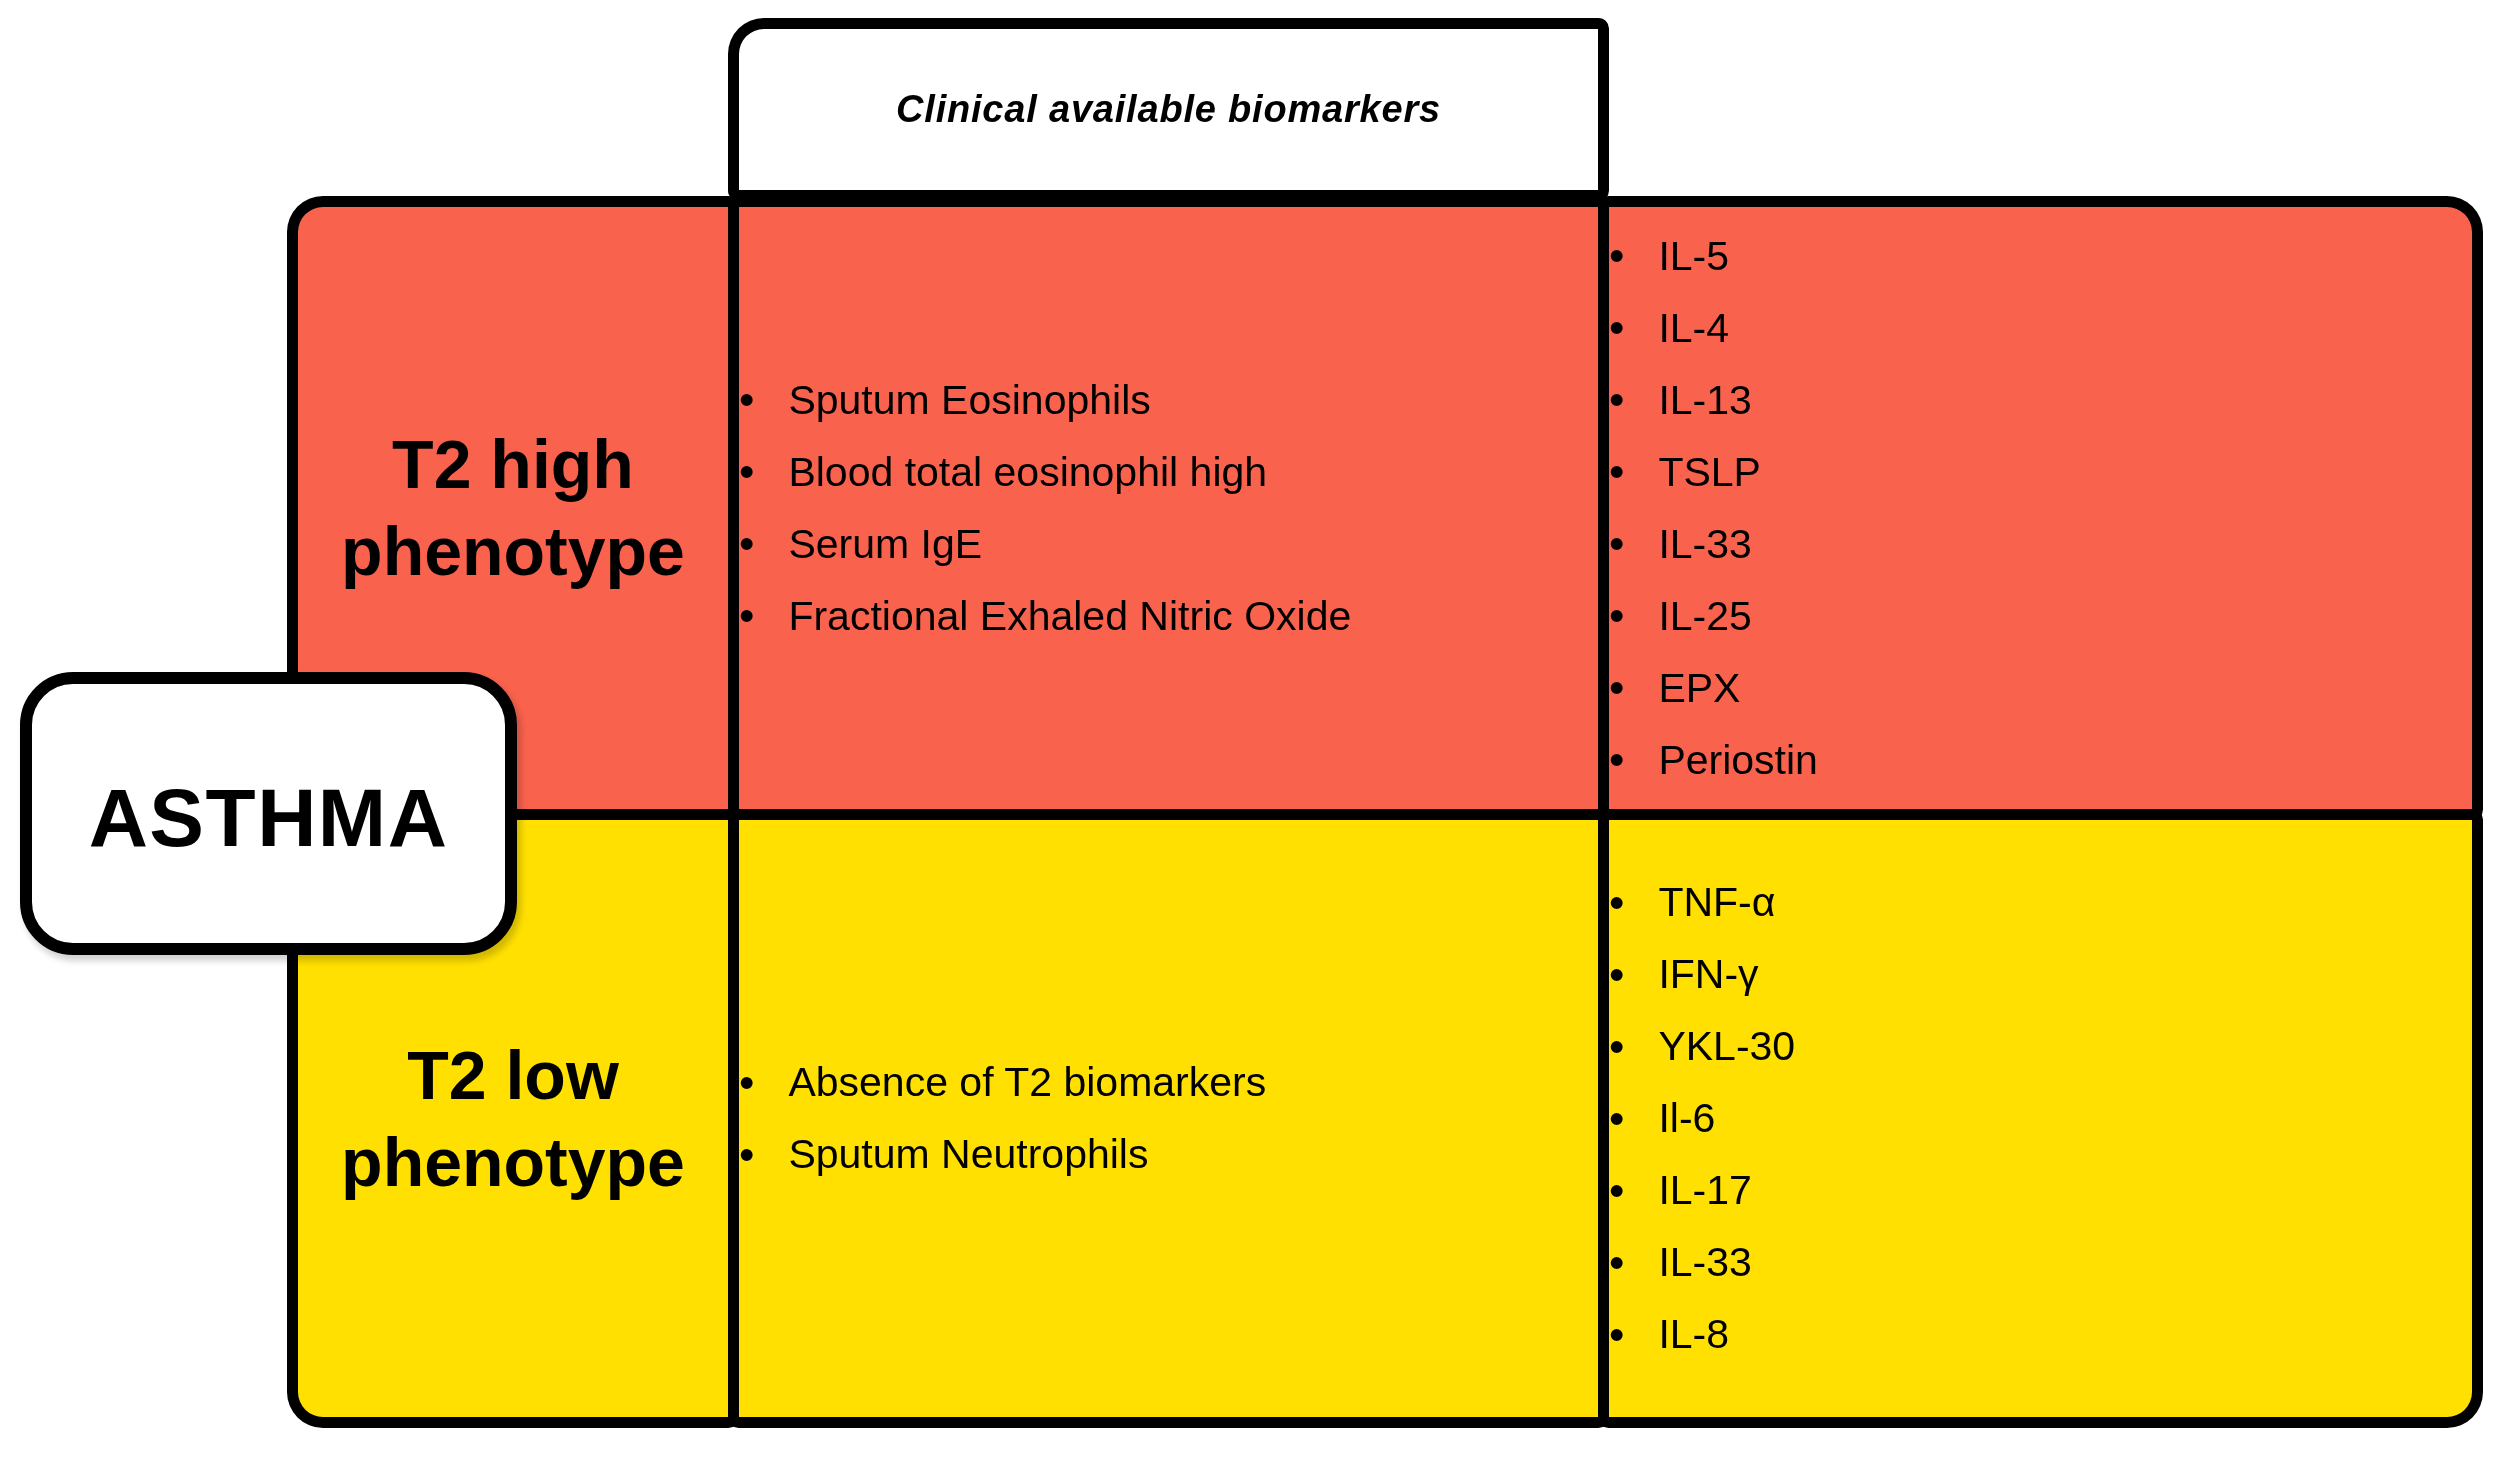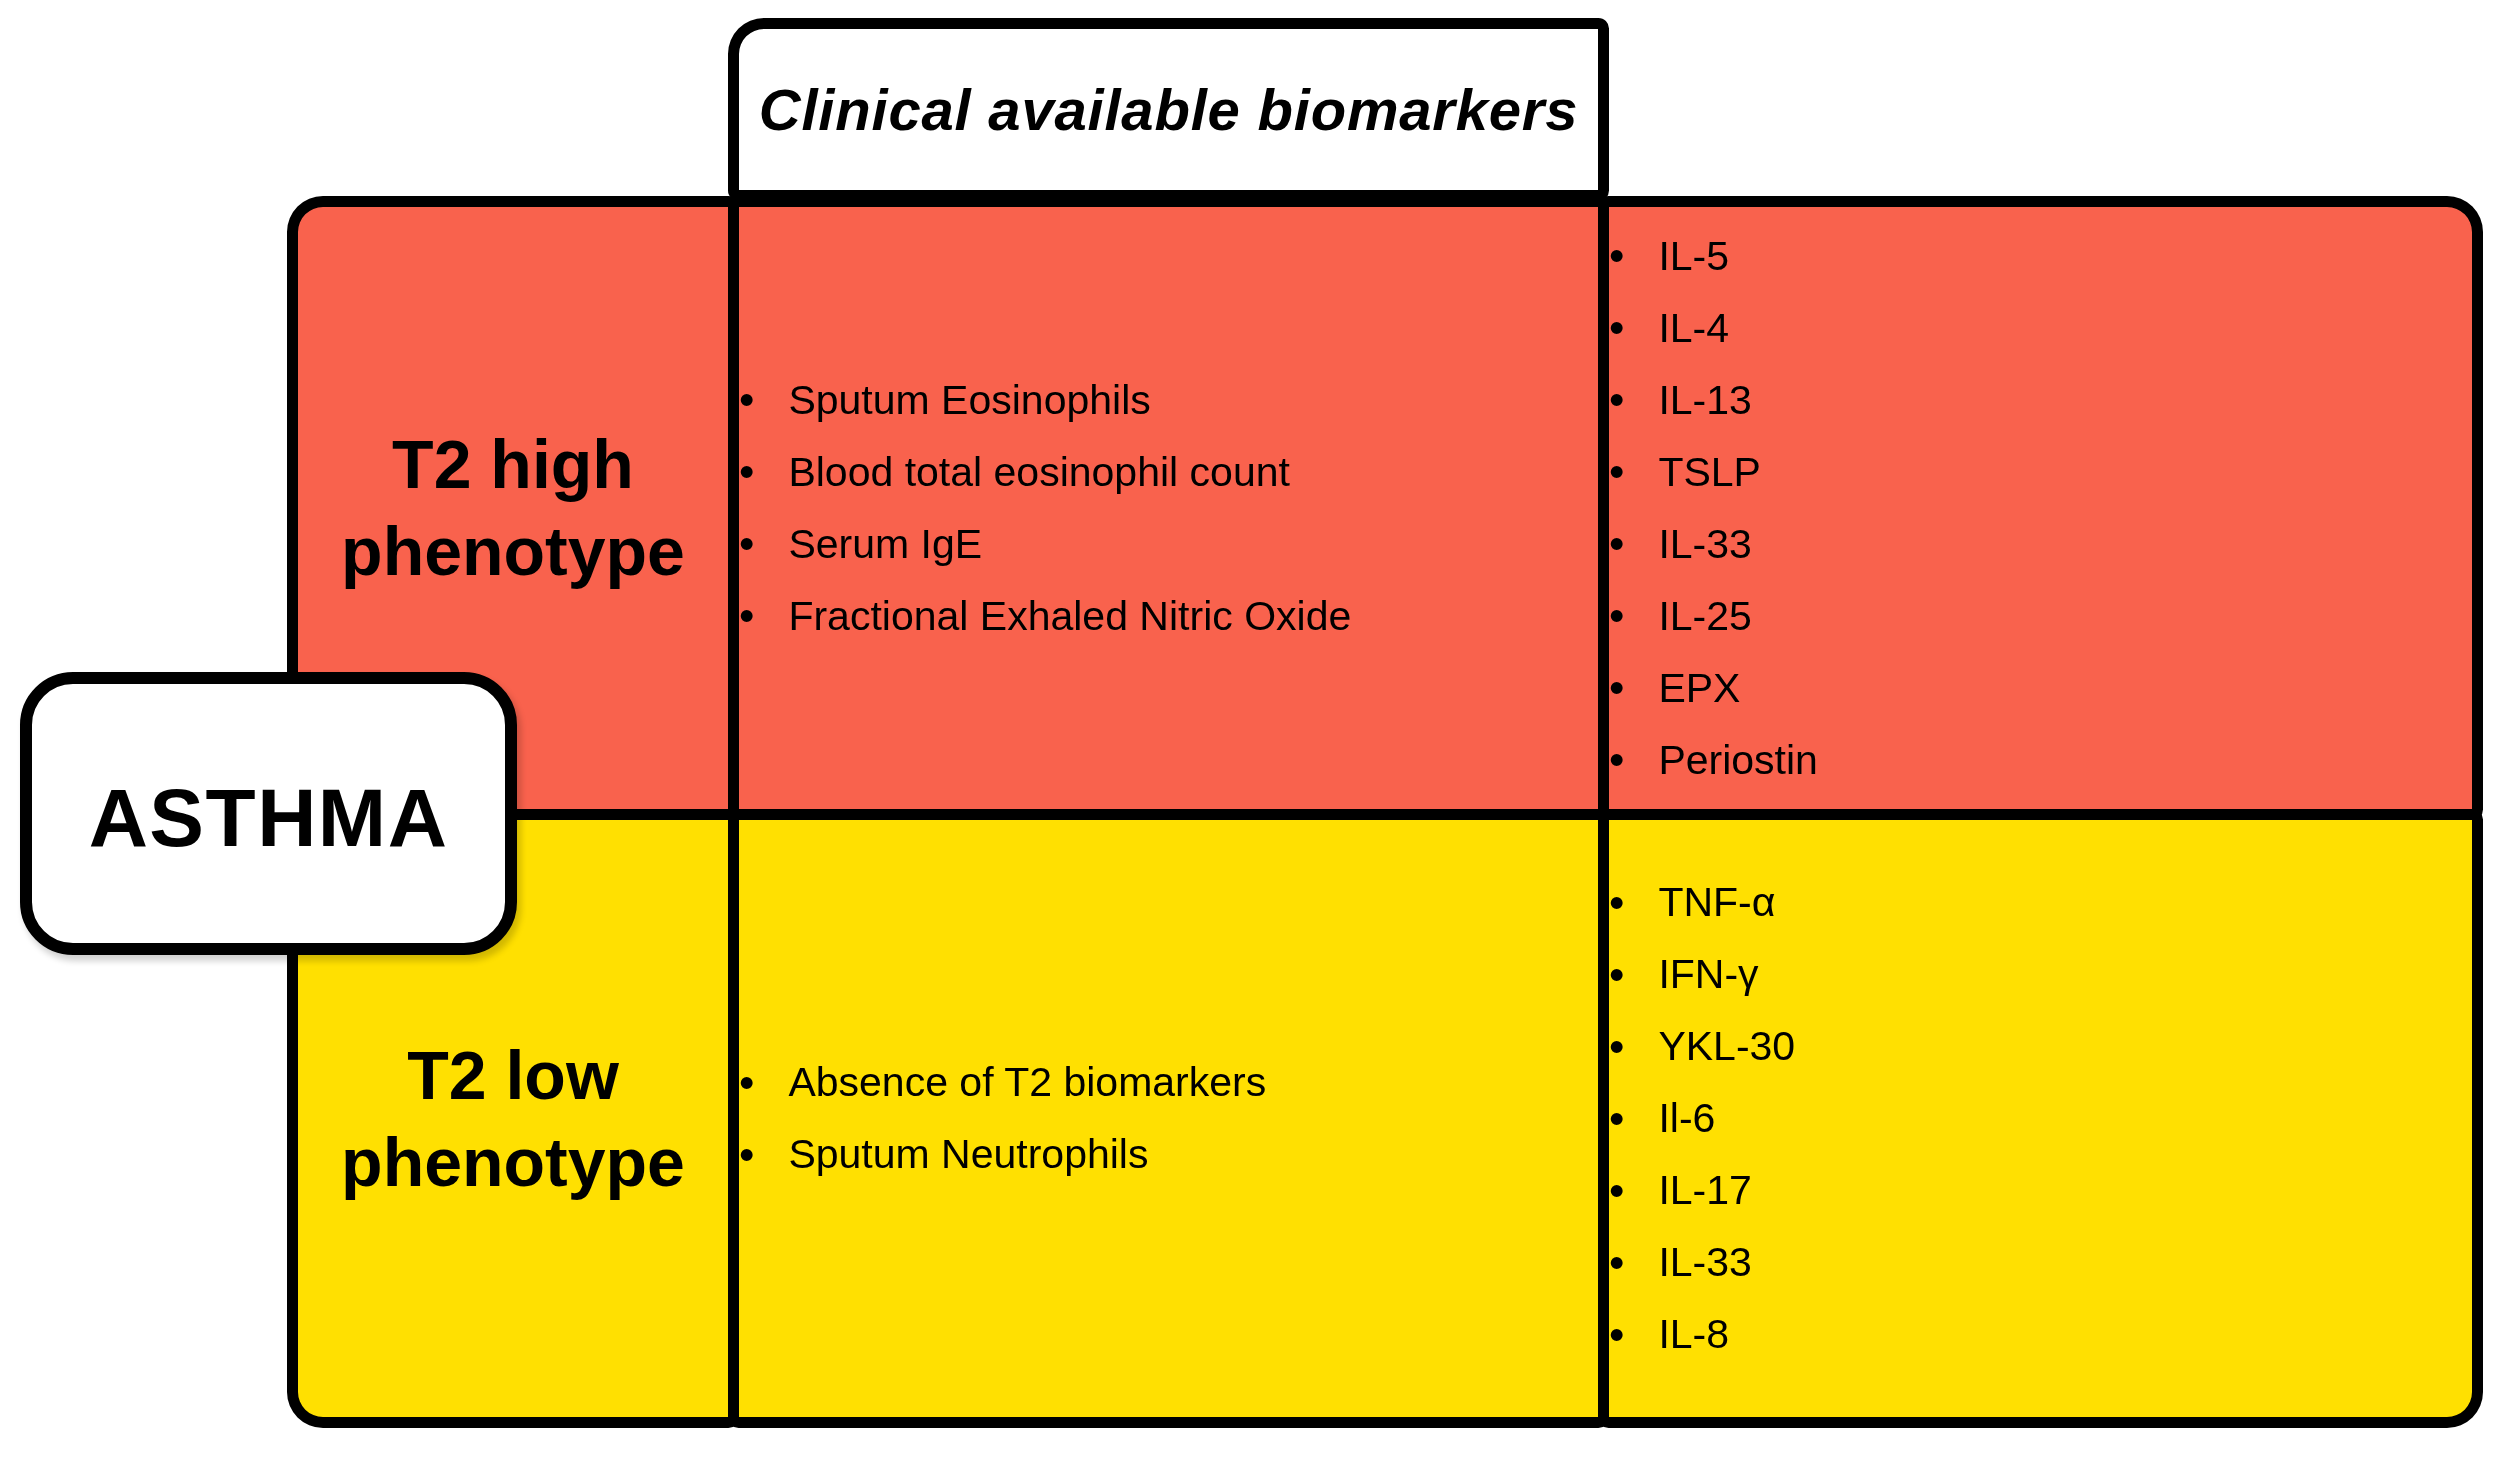--- a/index.html
+++ b/index.html
@@ -21,21 +21,21 @@
     box-sizing: border-box;
     border: 11.4px solid var(--border, #000000);
     border-radius: 10.6px;
   }
   
   .hdr {
     background: var(--panel-bg, #ffffff);
     display: flex;
     align-items: center;
     justify-content: center;
-    font-size: 58px;
+    font-size: 38px;
     font-weight: bold;
     font-style: italic;
     letter-spacing: 0.8px;
   }
   .hdr-clinical   { left: 728px;  top: 18px; width: 881px; height: 183px; border-radius: 36px 10.6px 10.6px 10.6px; }
   .hdr-explor     { left: 1598px; top: 18px; width: 885px; height: 183px; border-radius: 10.6px 36px 10.6px 10.6px; }
   
   .row1 { background: var(--t2-high-bg, #F9624D); top: 196px;  height: 624px; }
   .row2 { background: var(--t2-low-bg,  #FFE001); top: 809px; height: 619px; }
   .colA { left: 287px;  width: 452px;  }
@@ -120,21 +120,21 @@
     <div>phenotype</div>
   </div>
   <div class="cell colB row1">
     <ul class="blist clin-list">
         <li>
           <span class="bullet">•</span>
           <span>Sputum Eosinophils</span>
         </li>
         <li>
           <span class="bullet">•</span>
-          <span>Blood total eosinophil count</span>
+          <span>Blood total eosinophil high</span>
         </li>
         <li>
           <span class="bullet">•</span>
           <span>Serum IgE</span>
         </li>
         <li>
           <span class="bullet">•</span>
           <span>Fractional Exhaled Nitric Oxide</span>
         </li>
       </ul>

